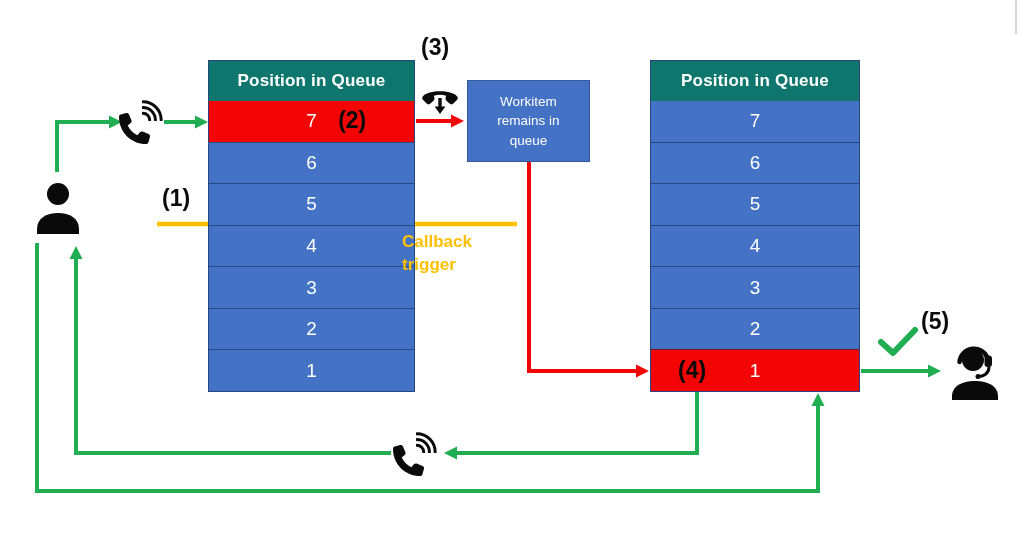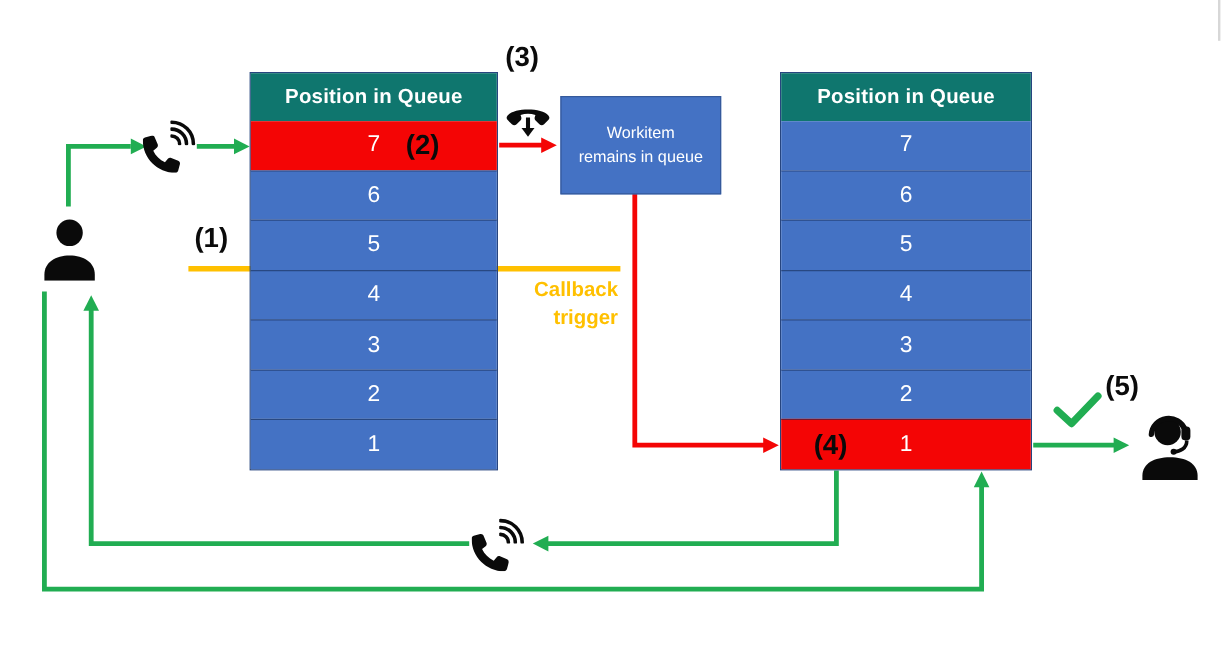--- a/index.html
+++ b/index.html
@@ -26,30 +26,30 @@
   .q-row.hl{background:#F40505;}
   .step-in-row{
     position:absolute;top:50%;transform:translateY(-52%);
     color:#0a0a0a;font-size:23px;font-weight:600;
   }
   .step-right{left:63%;}
   .step-left{left:13%;}
 
   
   .workitem{
-    position:absolute;left:467px;top:80px;width:134px;height:82px;
+    position:absolute;left:467px;top:80px;width:123px;height:82px;
     box-sizing:border-box;background:#4472C4;border:1px solid #35599b;
     display:flex;align-items:center;justify-content:center;text-align:center;
     color:#ffffff;font-size:13.5px;line-height:1.45;padding:4px 12px;
   }
 
   
   .anno{position:absolute;color:#0b0b0b;font-size:23px;font-weight:600;}
   .callback-label{
-    position:absolute;left:415px;top:231px;width:100px;text-align:right;
+    position:absolute;left:402px;top:231px;width:100px;text-align:left;
     color:#FFC000;font-size:17px;font-weight:700;line-height:1.35;
   }
 
   
   .icon{position:absolute;}
   .icon svg{display:block;}
   .phone-wrap{width:46px;height:46px;}
   .phone-wrap .handset{position:absolute;left:0;bottom:0;}
   .phone-wrap .waves{position:absolute;right:0;top:0;}
 

